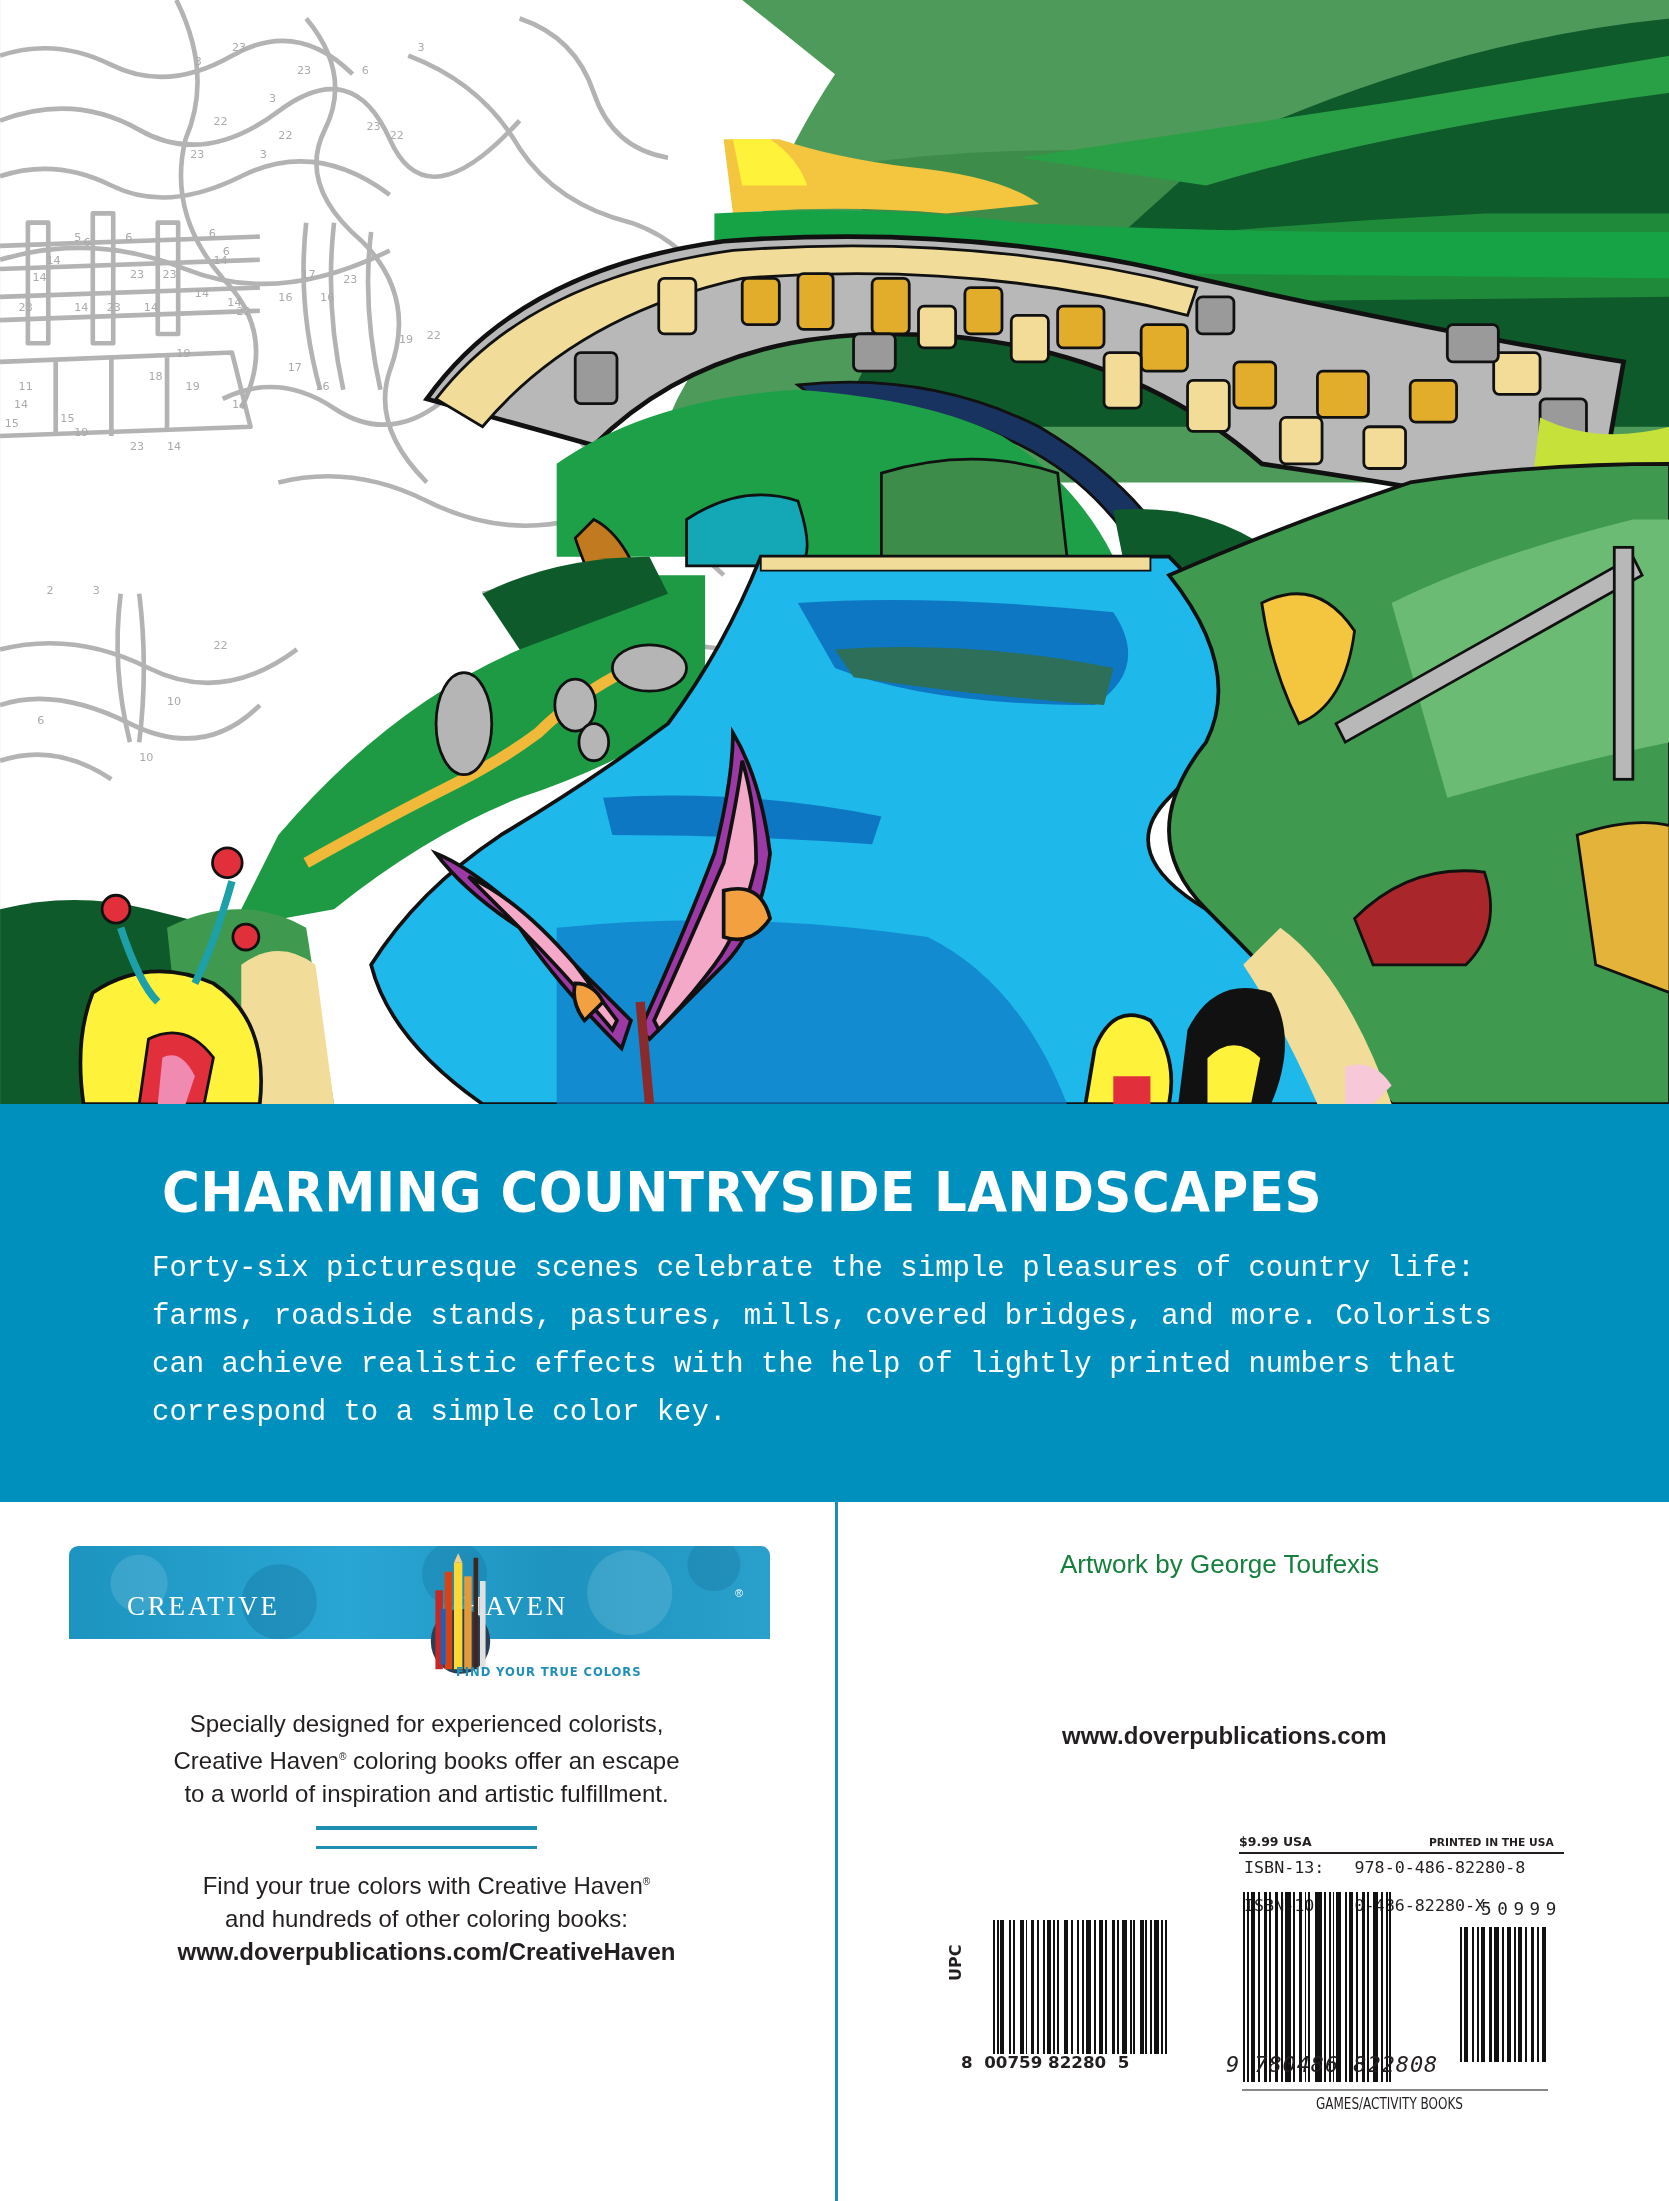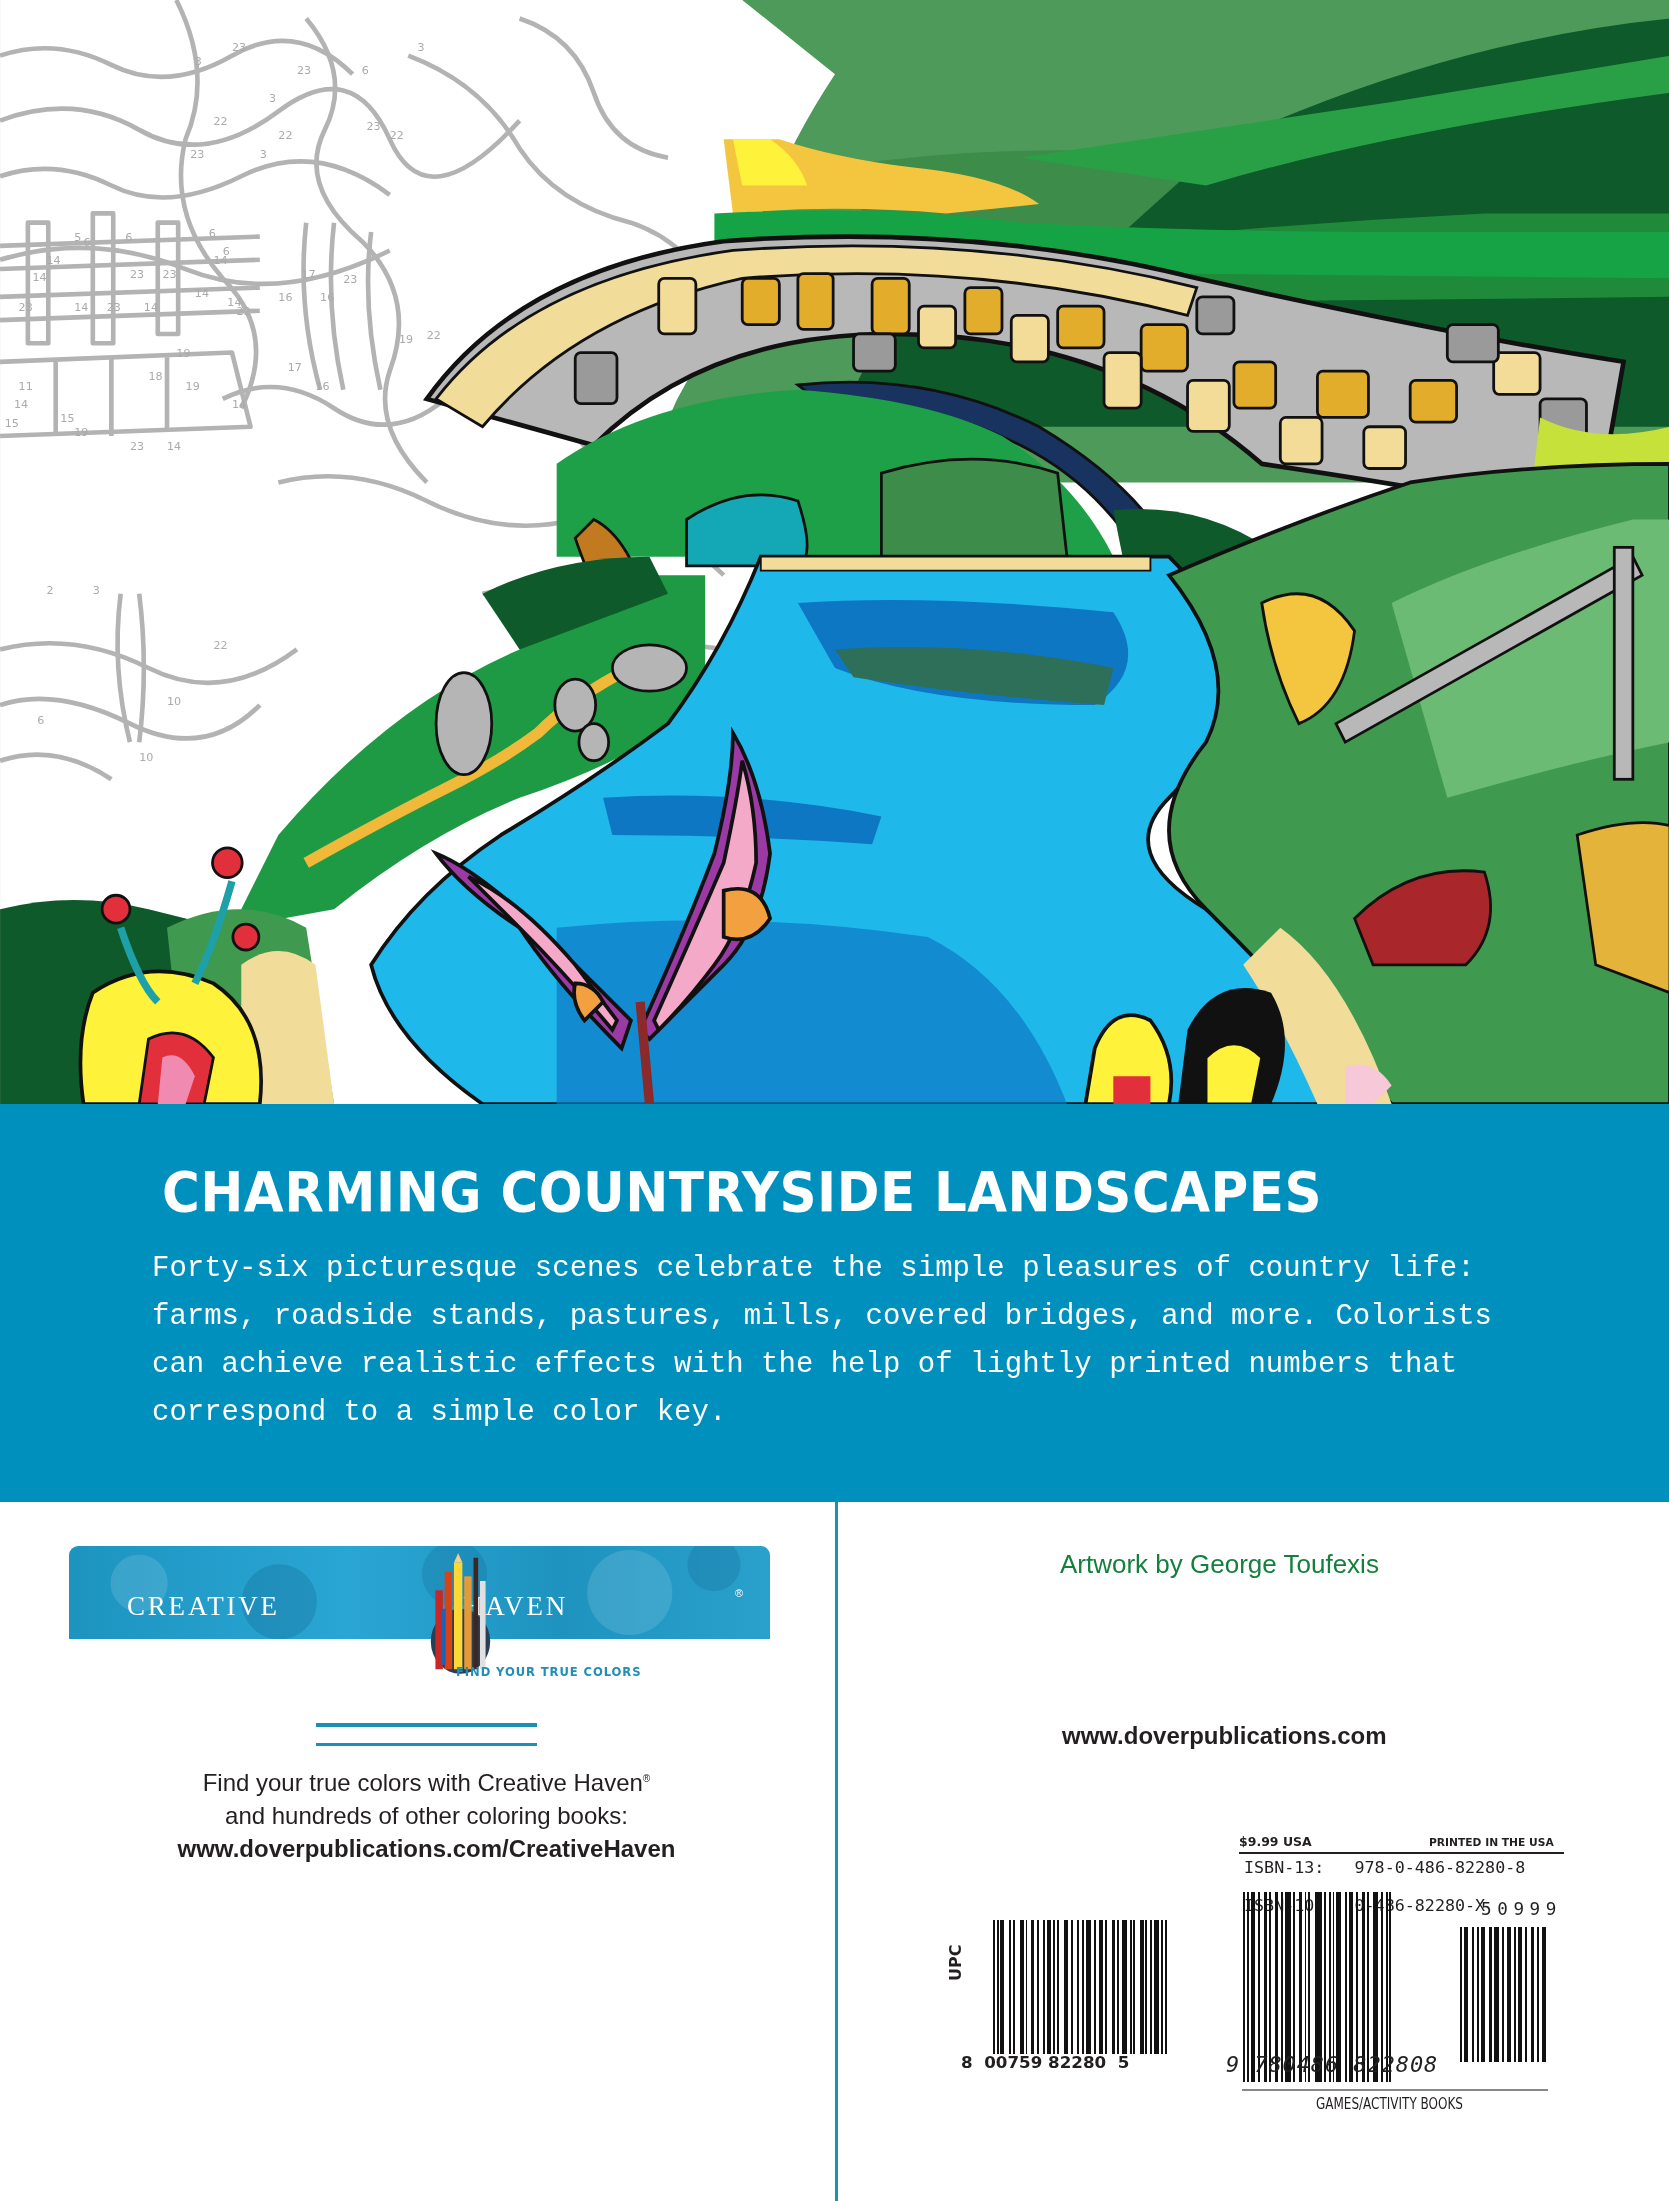--- a/index.html
+++ b/index.html
@@ -286,20 +286,25 @@
     <polygon points="28,10 37,10 32.5,0" fill="#f3d08a"></polygon>
     <rect x="39" y="25" width="8" height="100" fill="#e59a3a"></rect>
     <rect x="49" y="5" width="5" height="120" fill="#3e2723"></rect>
     <rect x="56" y="30" width="6" height="95" fill="#e0e0e0"></rect>
     <rect x="14" y="60" width="5" height="60" fill="#1565c0"></rect>
   </svg>
   <span class="logo-tag">FIND YOUR TRUE COLORS</span>
 </div>
 
 <div class="left-copy">
+  <p>
+    <span>Specially designed for experienced colorists,</span><br>
+    <span>Creative Haven</span><span class="reg">®</span><span> coloring books offer an escape</span><br>
+    <span>to a world of inspiration and artistic fulfillment.</span>
+  </p>
   <div class="rule"></div>
   <div class="rule"></div>
   <p>
     <span>Find your true colors with Creative Haven</span><span class="reg">®</span><br>
     <span>and hundreds of other coloring books:</span><br>
     <a class="left-url" style="color:inherit;text-decoration:none">www.doverpublications.com/CreativeHaven</a>
   </p>
 </div>
 
 <div class="artist">Artwork by George Toufexis</div>

